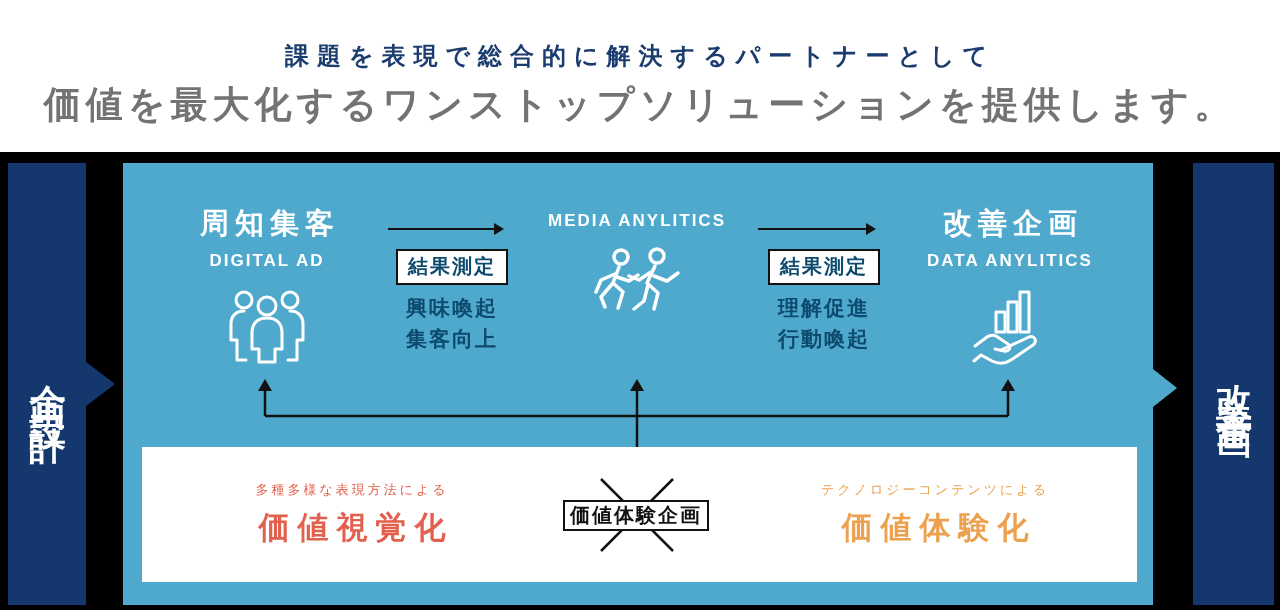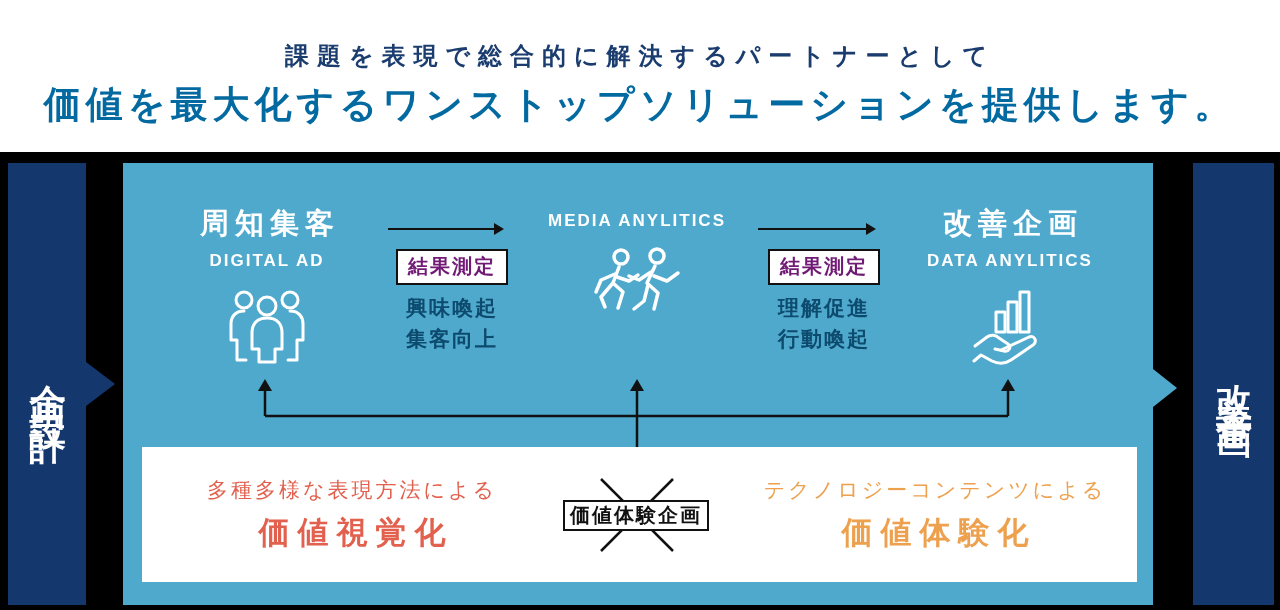--- a/index.html
+++ b/index.html
@@ -3,21 +3,21 @@
 <meta charset="utf-8">
 <style>
   * { margin:0; padding:0; box-sizing:border-box; }
   html,body { width:1280px; height:610px; background:#fff; overflow:hidden;
               font-family:"Liberation Sans","DejaVu Sans",sans-serif; }
   .stagewrap { position:relative; width:1280px; height:610px;margin-top:24px; }
 
   
   .header { position:absolute; left:0; top:0; width:1280px; height:128px; background:#fff; text-align:center; }
   .header .line1 { margin-top:16px; font-size:24px; font-weight:bold; color:#1b3c6e; letter-spacing:8px; }
-  .header .line2 { margin-top:8px;  font-size:37px; font-weight:bold; color:#0369a1; letter-spacing:5px; }
+  .header .line2 { margin-top:8px;  font-size:37px; font-weight:bold; color:#737373; letter-spacing:5px; }
 
   
   .diagram { position:absolute; left:0; top:128px; width:1280px; height:482px; background:#000; }
 
   .bar { position:absolute; top:11px; height:442px; background:#14386e;
          display:flex; align-items:center; justify-content:center; }
   .bar-left  { left:8px;    width:78px; }
   .bar-right { left:1193px; width:81px; }
   .bar-label { writing-mode:vertical-rl; text-orientation:upright; color:#fff;
                font-size:36px; font-weight:bold; letter-spacing:14px; }
@@ -38,32 +38,32 @@
   .stage-icon  { margin-top:13px; height:82px; display:flex; justify-content:center; }
 
   .harrow { position:absolute; top:65px; height:2px; background:#111; }
   .harrow-1 { left:265px; width:114px; } .harrow-2 { left:635px; width:116px; }
   .harrow::after { content:""; position:absolute; right:-2px; top:-5px; width:0; height:0;
                    border-left:10px solid #111; border-top:6px solid transparent; border-bottom:6px solid transparent; }
 
   .measure { position:absolute; top:86px; width:170px; text-align:center; }
   .measure-1 { left:244px; } .measure-2 { left:616px; }
   .measure-box { display:inline-block; background:#fff; border:2px solid #111; padding:2px 10px 3px;
-                 font-size:20px; font-weight:bold; letter-spacing:2px; color:#701a75; }
+                 font-size:20px; font-weight:bold; letter-spacing:2px; color:#0c4a6e; }
   .measure-lines { margin-top:7px; font-size:21px; font-weight:bold; color:#0c4a6e; line-height:31px; letter-spacing:2px; }
 
   .bracket { position:absolute; left:130px; top:215px; }
 
   
   .whitebox { position:absolute; left:19px; top:284px; width:995px; height:135px; background:#fff; }
   .wb-group { position:absolute; top:0; height:135px; display:flex; flex-direction:column;
               align-items:center; justify-content:center; text-align:center; }
   .wb-left  { left:45px;  width:330px; }
   .wb-right { left:610px; width:366px; }
-  .wb-caption { font-size:21px; letter-spacing:3px; }
+  .wb-caption { font-size:13px; letter-spacing:3px; }
   .wb-title   { margin-top:8px; font-size:31px; font-weight:bold; letter-spacing:8px; text-indent:8px; }
   .wb-left  .wb-caption, .wb-left  .wb-title { color:#e2614e; }
   .wb-right .wb-caption, .wb-right .wb-title { color:#eda14f; }
 
   .xrays { position:absolute; left:455px; top:28px; }
   .wb-center-box { position:absolute; left:421px; top:53px; width:146px; height:31px;
                    background:#fff; border:2px solid #111; display:flex; align-items:center; justify-content:center;
                    font-size:20px; font-weight:bold; letter-spacing:2px; color:#111;text-align:right; }
 </style>
 </head>

